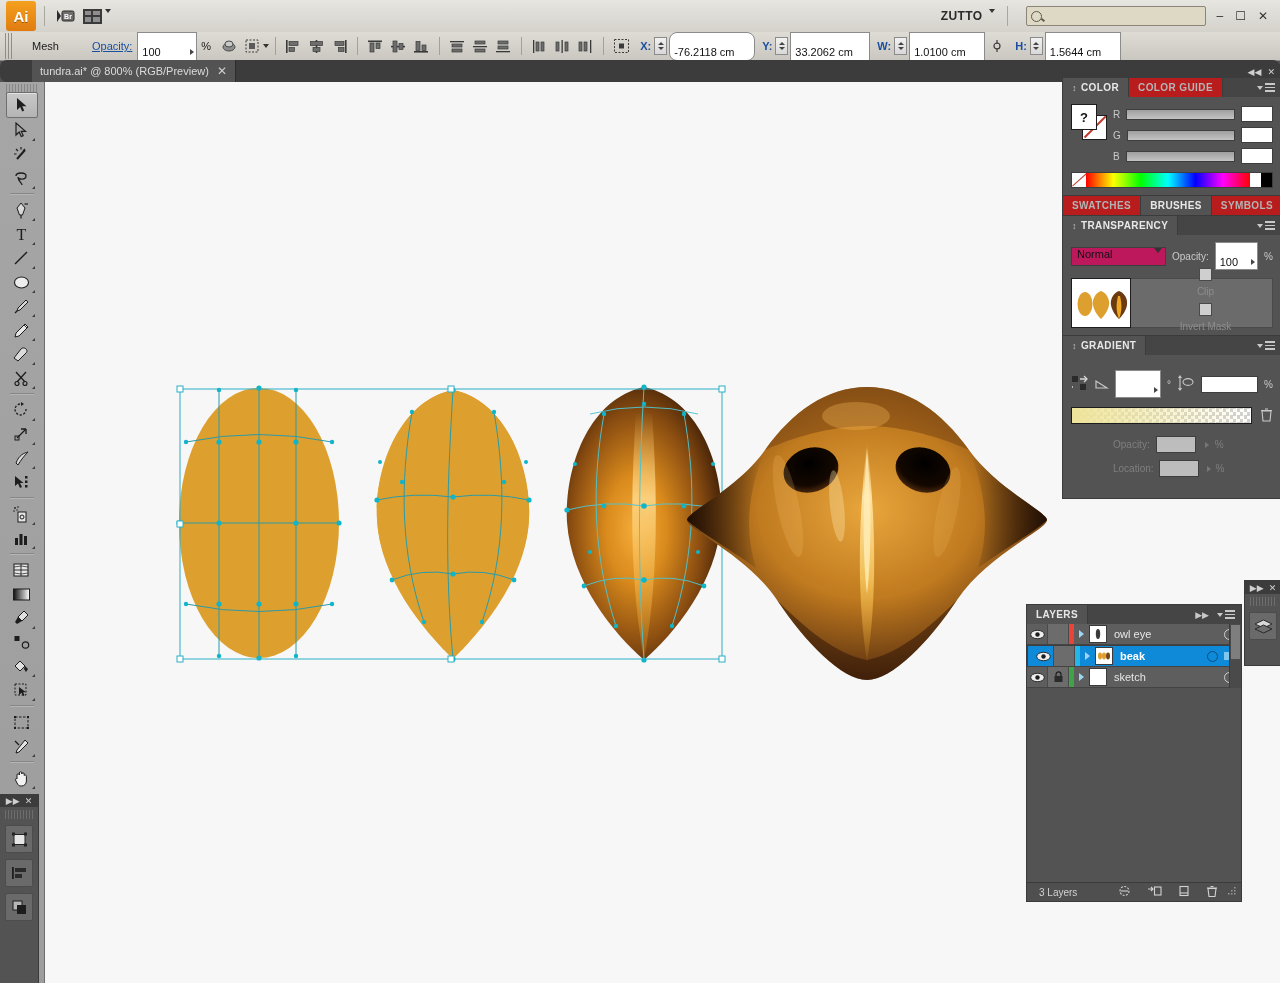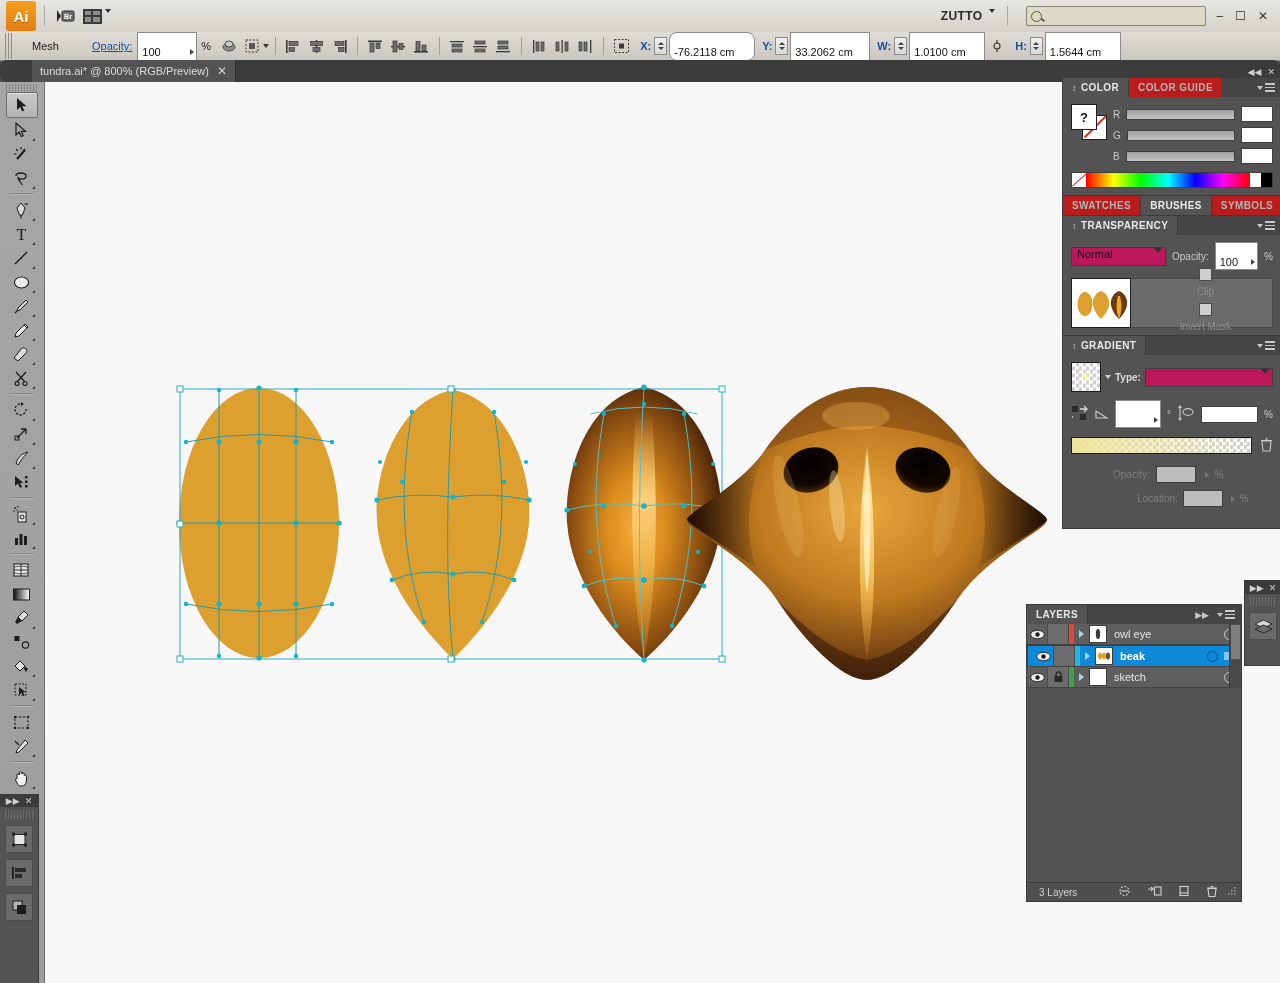--- a/index.html
+++ b/index.html
@@ -1034,31 +1034,20 @@
         <div class="pmenu">
           <span class="tri"></span>
             <span class="lines">
               <i></i>
               <i></i>
               <i></i>
             </span>
         </div>
       </div>
       <div class="pbody">
-        <div style="display:flex;align-items:center;gap:4px;">
-          <span class="grad-swatch"></span>
-          <span style="display:flex;flex-direction:column;gap:2px;">
-            <span class="caret" style="border-top-color:#d0d0d0;"></span>
-          </span>
-          <span class="lab" style="color:#dcdcdc;font-weight:bold;">Type:</span>
-          <span class="sel" style="flex:1;">
-            <span></span>
-            <span class="tri"></span>
-          </span>
-        </div>
 
         <div style="display:flex;align-items:center;gap:6px;margin-top:8px;">
           <span>
             <svg width="18" height="16" viewBox="0 0 18 16">
                 <rect x="1" y="1" width="6" height="6" fill="#2b2b2b"></rect>
                 <rect x="9" y="9" width="6" height="6" fill="#2b2b2b"></rect>
                 <path d="M9 4 h7 M2 12 h-1" stroke="#d8d8d8" stroke-width="1.4"></path>
                 <path d="M13 1 l3 3 -3 3" fill="none" stroke="#d8d8d8" stroke-width="1.3"></path>
               </svg>
           </span>
@@ -1095,21 +1084,21 @@
         </div>
 
         <div style="display:flex;align-items:center;gap:6px;margin-top:12px;padding-left:42px;">
           <span class="lab dim">Opacity:</span>
           <span class="tiny-field dis" style="width:36px;">
             <span></span>
           </span>
           <span class="tri-r" style="border-left-color:#777;"></span>
           <span class="lab dim">%</span>
         </div>
-        <div style="display:flex;align-items:center;gap:5px;margin-top:7px;padding-left:42px;justify-content:center;">
+        <div style="display:flex;align-items:center;gap:5px;margin-top:7px;padding-left:42px;">
           <span class="lab dim">Location:</span>
           <span class="tiny-field dis" style="width:36px;">
             <span></span>
           </span>
           <span class="tri-r" style="border-left-color:#777;"></span>
           <span class="lab dim">%</span>
         </div>
         <div style="height:14px;"></div>
       </div>
     </div>

